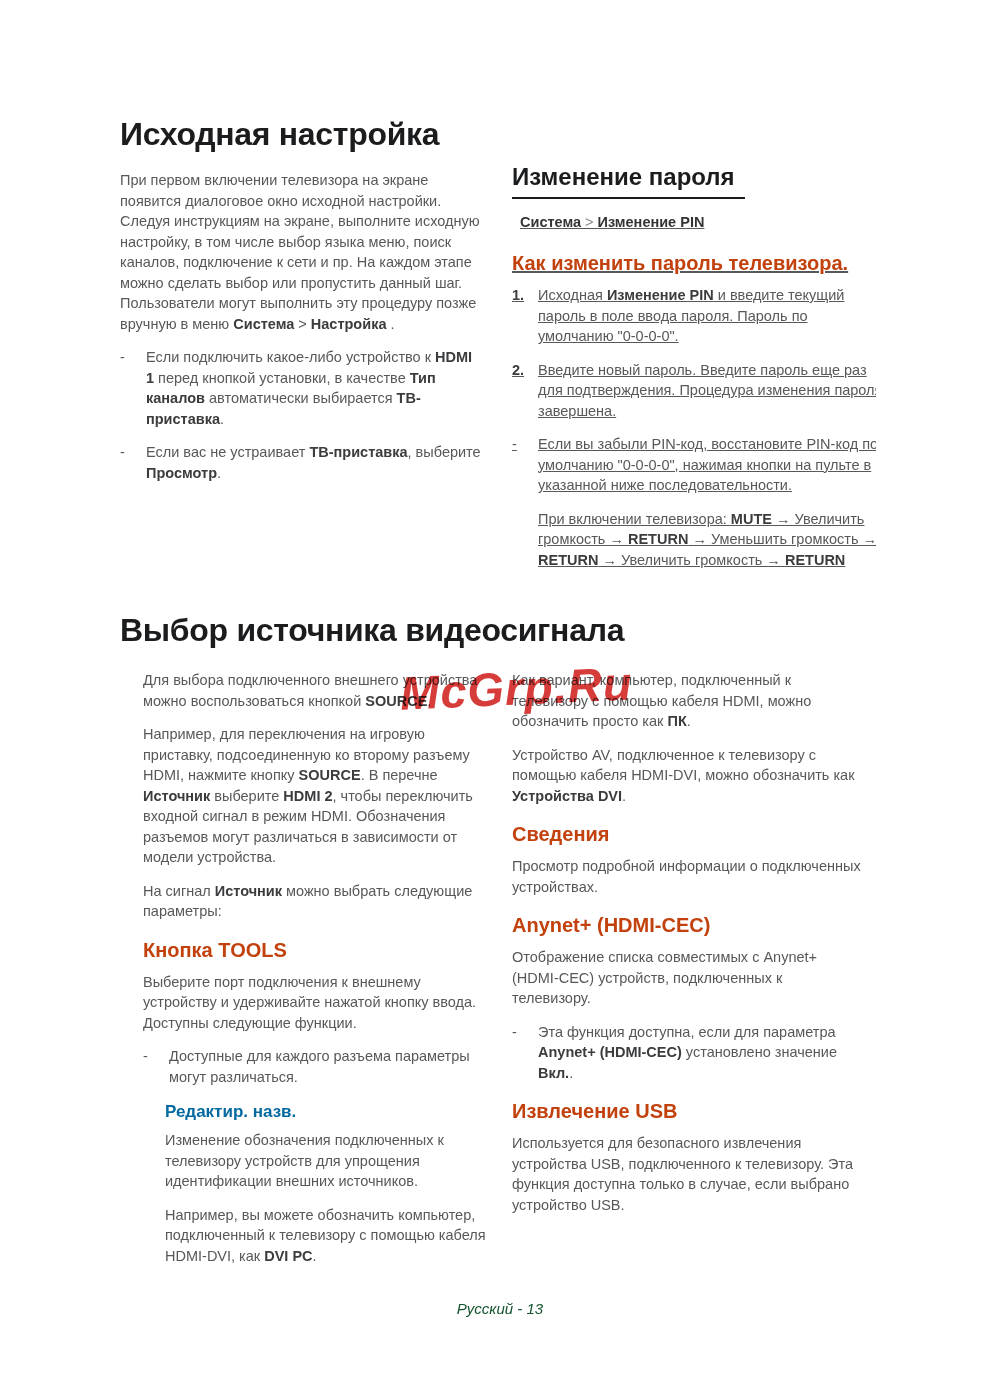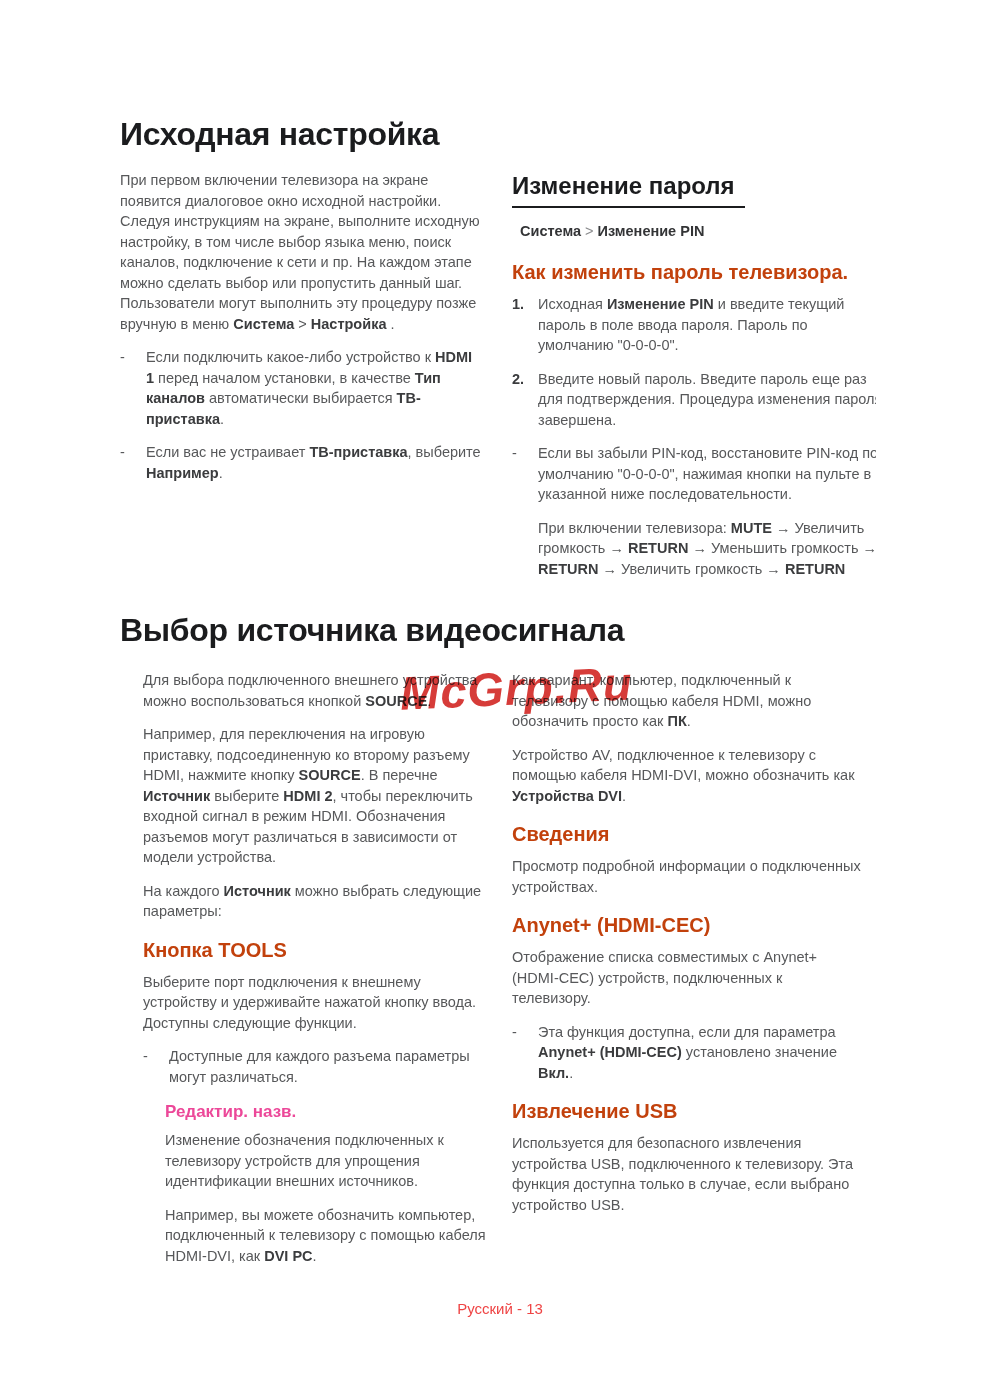--- a/index.html
+++ b/index.html
@@ -15,32 +15,32 @@
   h1 {
     font-size:32px; line-height:36px; font-weight:bold; color:#1b1c1e;
     letter-spacing:-0.3px; margin:0 0 18px 0;
   }
   h2 {
     font-size:24px; line-height:28px; font-weight:bold; color:#1b1c1e;
     display:inline-block; border-bottom:2px solid #1b1c1e;
     padding:0 10px 6px 0; margin:0 0 14px 0;
   }
   h3 { font-size:20px; line-height:24px; font-weight:bold; color:#c2410c; margin:16px 0 10px 0; }
-  h4 { font-size:17px; line-height:21px; font-weight:bold; color:#ec4899; margin:14px 0 8px 0; }
+  h4 { font-size:17px; line-height:21px; font-weight:bold; color:#0369a1; margin:14px 0 8px 0; }
   .crumb { font-size:14.5px; line-height:18px; color:#8a8b8d; margin:0 0 20px 8px; }
   .crumb .b { color:#333436; }
   .dl { display:flex; margin:0 0 13px 0; }
   .dl .m { width:26px; flex:none; color:#57585a; }
   .dl .m.num { font-weight:bold; color:#3b3c3e; }
   .dl .tx { flex:1; }
   .indent { margin-left:26px; }
   .sub-block { margin-left:22px; }
   
   .s1-left  { position:absolute; left:120px; top:116px;  width:362px; }
-  .s1-right { position:absolute; left:512px; top:172px;  width:372px; }
+  .s1-right { position:absolute; left:512px; top:163px;  width:372px;text-decoration:underline; }
   .s2-title { position:absolute; left:120px; top:612px;  width:760px; }
   .s2-left  { position:absolute; left:124px; top:670px;  width:350px;margin-left:19px; }
   .s2-right { position:absolute; left:512px; top:670px;  width:352px; }
   .watermark {
     position:absolute; left:400px; top:660px; width:260px;
     font-size:47px; font-weight:bold; font-style:italic;
     letter-spacing:1px; white-space:nowrap;
     transform:rotate(-2.5deg);
     mix-blend-mode:multiply; opacity:0.92;
     pointer-events:none; z-index:5;
@@ -49,38 +49,38 @@
     position:absolute; left:905px; top:120px; width:53px; height:121px;
     border-radius:18px 0 0 18px;
     display:flex; align-items:center; justify-content:center;
   }
   .side-tab span {
     writing-mode:vertical-rl; font-size:15px; font-weight:bold; color:#2b2c2e;
     letter-spacing:0.5px;
   }
   .footer {
     position:absolute; left:0; top:1300px; width:1000px;
-    text-align:center; font-size:15px; color:#ef4444;
+    text-align:center; font-size:15px; color:#14532d;font-style:italic;
   }
 </style>
 </head>
 <body>
 
 <div class="page">
 
   <section class="s1-left body-text">
     <h1>Исходная настройка</h1>
     <p><span>При первом включении телевизора на экране появится диалоговое окно исходной настройки. Следуя инструкциям на экране, выполните исходную настройку, в том числе выбор языка меню, поиск каналов, подключение к сети и пр. На каждом этапе можно сделать выбор или пропустить данный шаг. Пользователи могут выполнить эту процедуру позже вручную в меню </span><span class="b">Система</span><span> &gt; </span><span class="b">Настройка</span><span> .</span></p>
     <div class="dl">
       <span class="m">-</span>
-      <span class="tx"><span>Если подключить какое-либо устройство к </span><span class="b">HDMI 1</span><span> перед началом установки, в качестве </span><span class="b">Тип каналов</span><span> автоматически выбирается </span><span class="b">ТВ-приставка</span><span>.</span></span>
+      <span class="tx"><span>Если подключить какое-либо устройство к </span><span class="b">HDMI 1</span><span> перед кнопкой установки, в качестве </span><span class="b">Тип каналов</span><span> автоматически выбирается </span><span class="b">ТВ-приставка</span><span>.</span></span>
     </div>
     <div class="dl">
       <span class="m">-</span>
-      <span class="tx"><span>Если вас не устраивает </span><span class="b">ТВ-приставка</span><span>, выберите </span><span class="b">Например</span><span>.</span></span>
+      <span class="tx"><span>Если вас не устраивает </span><span class="b">ТВ-приставка</span><span>, выберите </span><span class="b">Просмотр</span><span>.</span></span>
     </div>
   </section>
 
   <section class="s1-right body-text">
     <div>
       <h2>Изменение пароля</h2>
     </div>
     <p class="crumb"><span class="b">Система</span><span> &gt; </span><span class="b">Изменение PIN</span></p>
     <h3 style="margin-top:0">Как изменить пароль телевизора.</h3>
     <div class="dl">
@@ -98,21 +98,21 @@
     <p class="indent"><span>При включении телевизора: </span><span class="b">MUTE</span><span> → Увеличить громкость → </span><span class="b">RETURN</span><span> → Уменьшить громкость → </span><span class="b">RETURN</span><span> → Увеличить громкость → </span><span class="b">RETURN</span></p>
   </section>
 
   <div class="s2-title">
     <h1>Выбор источника видеосигнала</h1>
   </div>
 
   <section class="s2-left body-text">
     <p><span>Для выбора подключенного внешнего устройства можно воспользоваться кнопкой </span><span class="b">SOURCE</span><span>.</span></p>
     <p><span>Например, для переключения на игровую приставку, подсоединенную ко второму разъему HDMI, нажмите кнопку </span><span class="b">SOURCE</span><span>. В перечне </span><span class="b">Источник</span><span> выберите </span><span class="b">HDMI 2</span><span>, чтобы переключить входной сигнал в режим HDMI. Обозначения разъемов могут различаться в зависимости от модели устройства.</span></p>
-    <p><span>На каждого </span><span class="b">Источник</span><span> можно выбрать следующие параметры:</span></p>
+    <p><span>На сигнал </span><span class="b">Источник</span><span> можно выбрать следующие параметры:</span></p>
     <h3>Кнопка TOOLS</h3>
     <p><span>Выберите порт подключения к внешнему устройству и удерживайте нажатой кнопку ввода. Доступны следующие функции.</span></p>
     <div class="dl">
       <span class="m">-</span>
       <span class="tx"><span>Доступные для каждого разъема параметры могут различаться.</span></span>
     </div>
     <div class="sub-block">
       <h4>Редактир. назв.</h4>
       <p><span>Изменение обозначения подключенных к телевизору устройств для упрощения идентификации внешних источников.</span></p>
       <p><span>Например, вы можете обозначить компьютер, подключенный к телевизору с помощью кабеля HDMI-DVI, как </span><span class="b">DVI PC</span><span>.</span></p>

